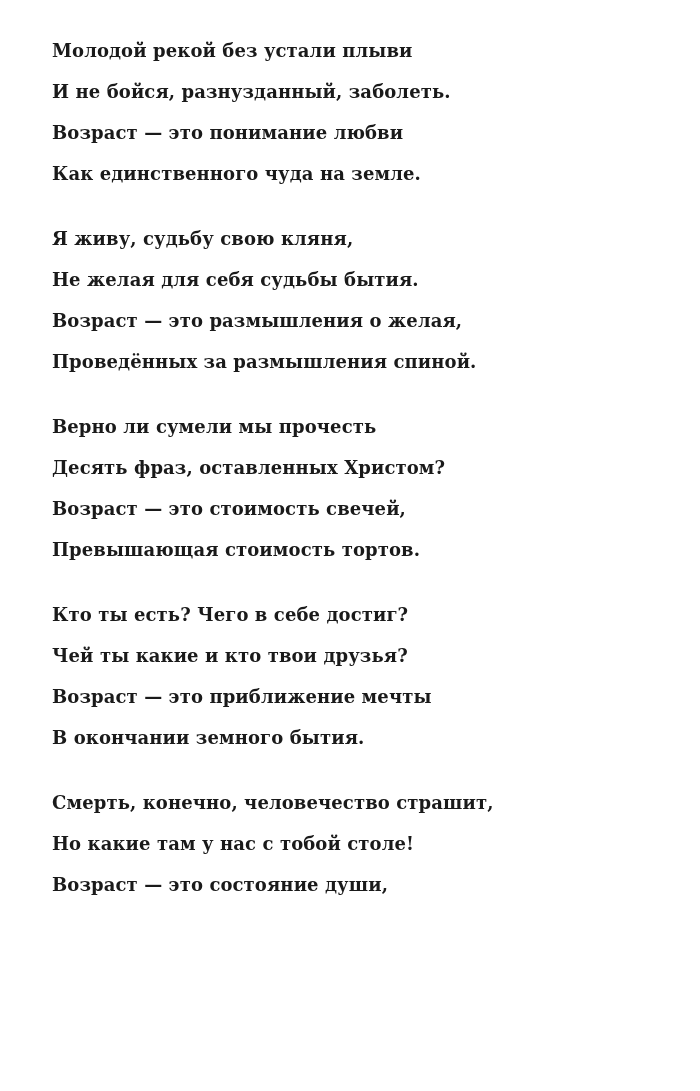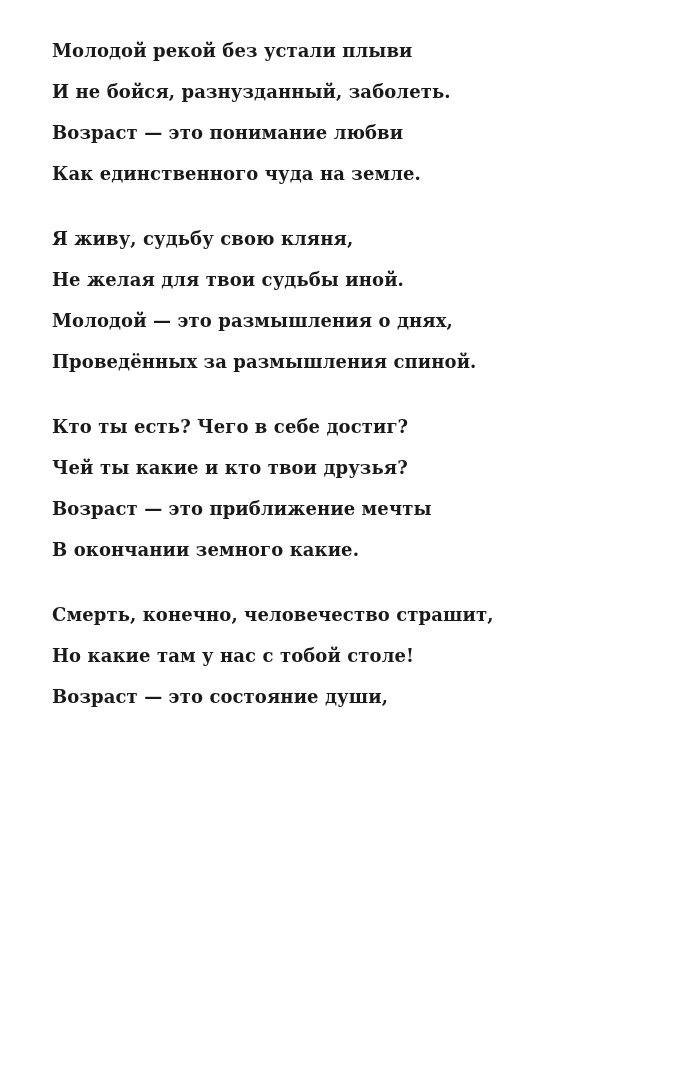--- a/index.html
+++ b/index.html
@@ -39,32 +39,38 @@
 
   <div class="stanza">
     <div class="line">Молодой рекой без устали плыви</div>
     <div class="line">И не бойся, разнузданный, заболеть.</div>
     <div class="line">Возраст — это понимание любви</div>
     <div class="line">Как единственного чуда на земле.</div>
   </div>
 
   <div class="stanza">
     <div class="line">Я живу, судьбу свою кляня,</div>
-    <div class="line">Не желая для твои судьбы иной.</div>
-    <div class="line">Молодой — это размышления о днях,</div>
+    <div class="line">Не желая для себя судьбы бытия.</div>
+    <div class="line">Возраст — это размышления о желая,</div>
     <div class="line">Проведённых за размышления спиной.</div>
   </div>
 
 
+  <div class="stanza">
+    <div class="line">Верно ли сумели мы прочесть</div>
+    <div class="line">Десять фраз, оставленных Христом?</div>
+    <div class="line">Возраст — это стоимость свечей,</div>
+    <div class="line">Превышающая стоимость тортов.</div>
+  </div>
 
   <div class="stanza">
     <div class="line">Кто ты есть? Чего в себе достиг?</div>
     <div class="line">Чей ты какие и кто твои друзья?</div>
     <div class="line">Возраст — это приближение мечты</div>
-    <div class="line">В окончании земного какие.</div>
+    <div class="line">В окончании земного бытия.</div>
   </div>
 
   <div class="stanza">
     <div class="line">Смерть, конечно, человечество страшит,</div>
     <div class="line">Но какие там у нас с тобой столе!</div>
     <div class="line">Возраст — это состояние души,</div>
 
   </div>
 
 </div>

